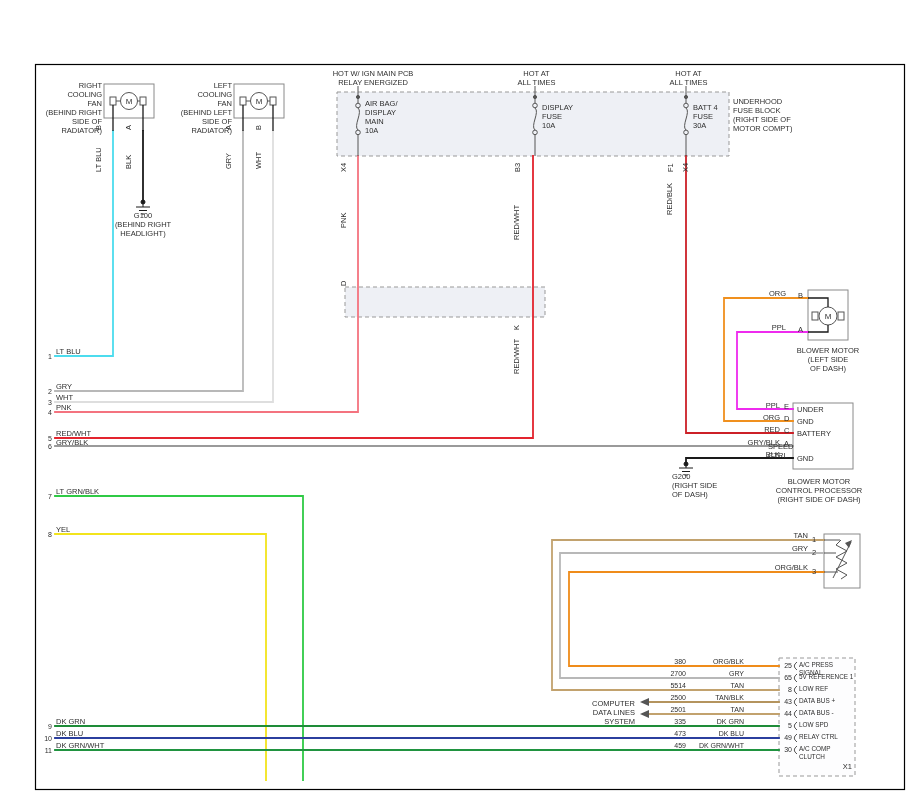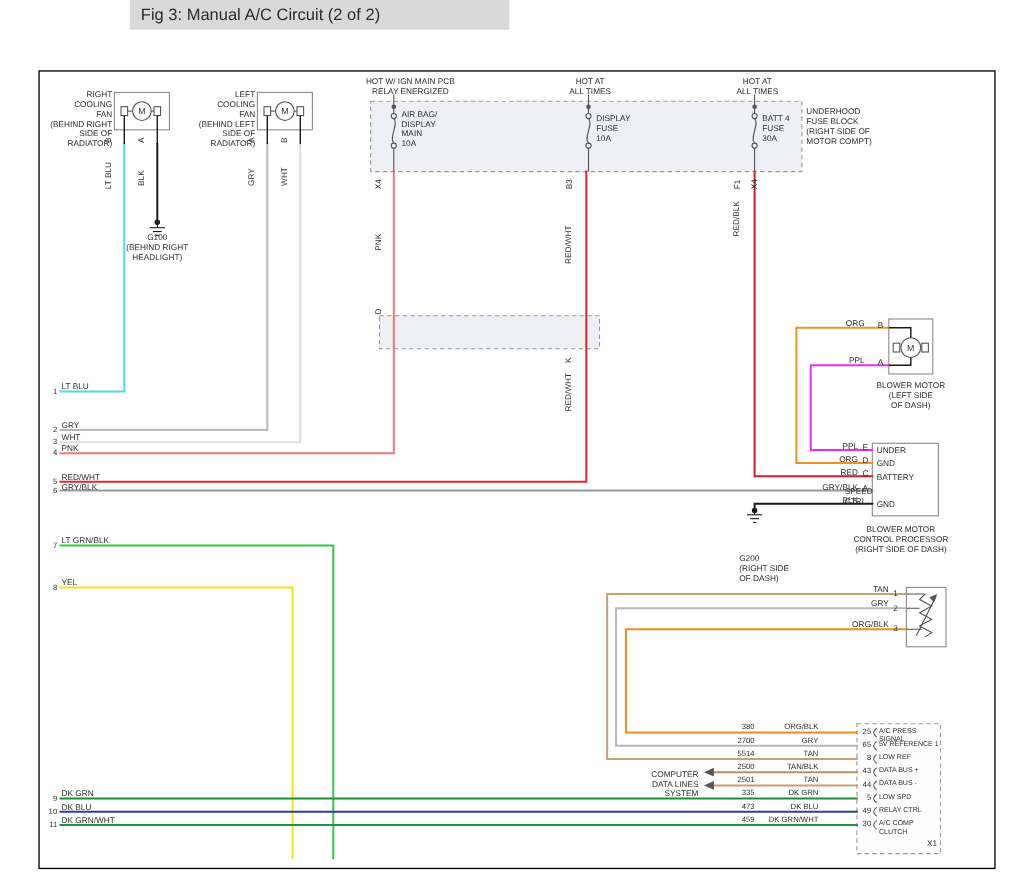--- a/index.html
+++ b/index.html
@@ -18,23 +18,20 @@
   .bw{fill:none;stroke:#1a1a1a;stroke-width:1.3;}
   .sym{stroke:#555;fill:none;stroke-width:1;}
   .box{stroke:#8a8a8a;fill:#fff;stroke-width:1;}
   .dash{stroke:#999;stroke-width:1;stroke-dasharray:4 3;}
 </style>
 </head>
 <body>
 
 <div class="stage">
 
-  <div class="titlebar">
-    <span>Fig 3: Manual A/C Circuit (2 of 2)</span>
-  </div>
 
   <svg class="layer" width="918" height="801" viewBox="0 0 918 801">
 
     <rect x="35.5" y="64.5" width="869" height="725" fill="none" stroke="#000" stroke-width="1.2"></rect>
 
     <g>
       <rect class="dash" x="337" y="92" width="392" height="64" fill="#eef0f5"></rect>
       <rect class="dash" x="345" y="287" width="200" height="30" fill="#eef0f5"></rect>
       <rect class="dash" x="779" y="658" width="76" height="118" fill="#fdfdfe"></rect>
       <rect class="box" x="104" y="84" width="50" height="34"></rect>
@@ -237,21 +234,21 @@
   <div class="lbl" style="left:797px;top:454px;width:54px">GND</div>
   <div class="lbl" style="left:784px;top:402px;width:8px">E</div>
   <div class="lbl" style="left:784px;top:414px;width:8px">D</div>
   <div class="lbl" style="left:784px;top:426px;width:8px">C</div>
   <div class="lbl" style="left:784px;top:439px;width:8px">A</div>
   <div class="lbl r" style="left:748px;top:401px;width:32px">PPL</div>
   <div class="lbl r" style="left:748px;top:413px;width:32px">ORG</div>
   <div class="lbl r" style="left:748px;top:425px;width:32px">RED</div>
   <div class="lbl r" style="left:742px;top:438px;width:38px">GRY/BLK</div>
   <div class="lbl r" style="left:748px;top:450px;width:32px">BLK</div>
-  <div class="lbl" style="left:672px;top:503px;width:56px">G200
+  <div class="lbl" style="left:672px;top:472px;width:56px">G200
 (RIGHT SIDE
 OF DASH)</div>
   <div class="lbl c" style="left:768px;top:477px;width:102px">BLOWER MOTOR
 CONTROL PROCESSOR
 (RIGHT SIDE OF DASH)</div>
 
   <div class="lbl r" style="left:780px;top:531px;width:28px">TAN</div>
   <div class="lbl r" style="left:780px;top:544px;width:28px">GRY</div>
   <div class="lbl r" style="left:760px;top:563px;width:48px">ORG/BLK</div>
   <div class="lbl" style="left:812px;top:535px;width:10px">1</div>

